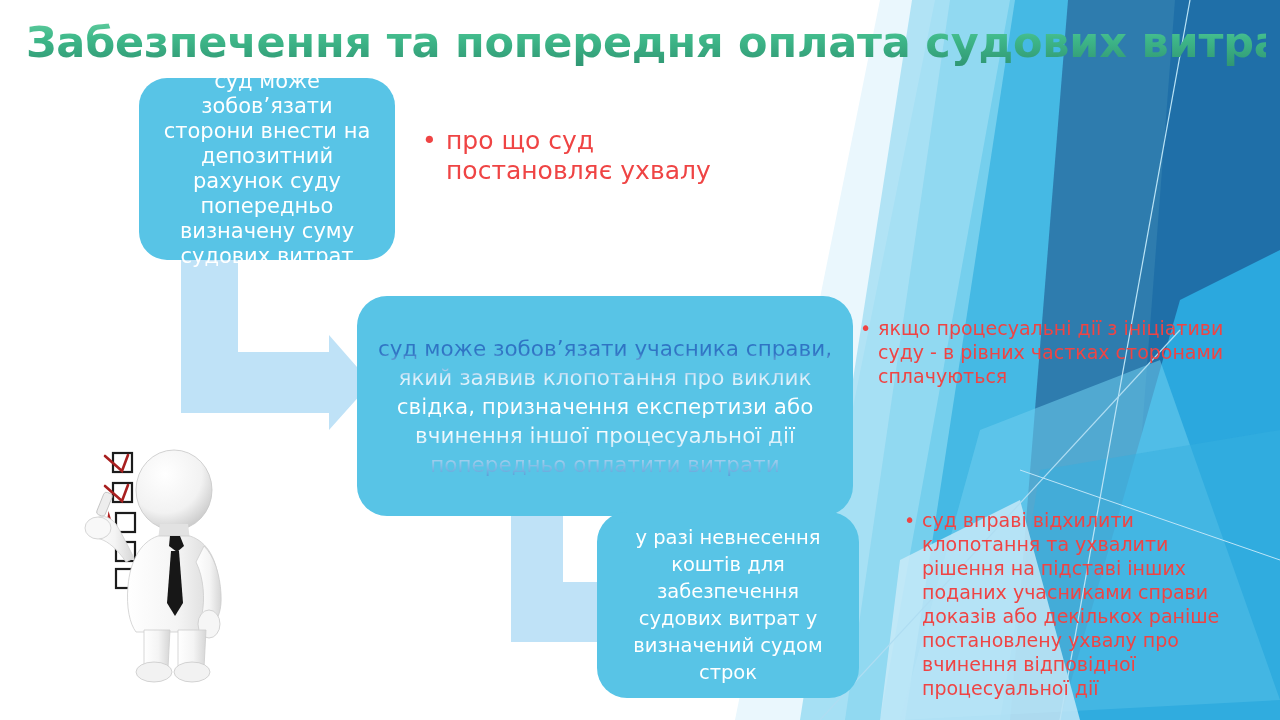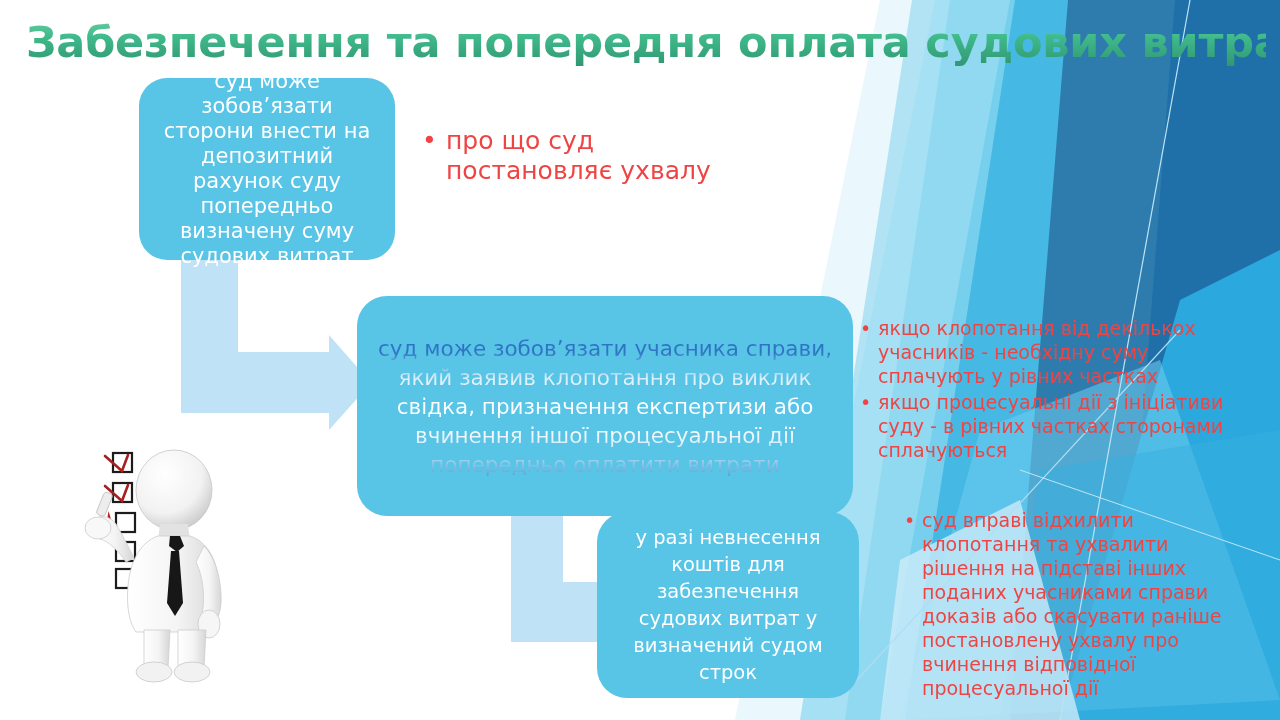--- a/index.html
+++ b/index.html
@@ -190,26 +190,25 @@
 
   <div class="pbox" id="box-3">
     <span class="txt">у разі невнесення коштів для забезпечення судових витрат у визначений судом  строк</span>
   </div>
 
   <ul class="bullets" id="bullets-top">
     <li>про що суд постановляє ухвалу</li>
   </ul>
 
   <ul class="bullets" id="bullets-mid">
-    <li>якщо клопотання від декількох учасників - необхідну суму сплачують у рівних частках</li>
     <li>якщо процесуальні дії з ініціативи суду  - в рівних частках сторонами сплачуються</li>
   </ul>
 
   <ul class="bullets" id="bullets-low">
-    <li>суд вправі відхилити клопотання та ухвалити рішення на підставі інших поданих учасниками справи доказів або скасувати раніше постановлену ухвалу про вчинення відповідної процесуальної дії</li>
+    <li>суд вправі відхилити клопотання та ухвалити рішення на підставі інших поданих учасниками справи доказів або декількох раніше постановлену ухвалу про вчинення відповідної процесуальної дії</li>
   </ul>
 
   <svg id="figure-art" viewBox="0 0 190 248">
     <defs>
       <linearGradient id="bodyGrad" x1="0" y1="0" x2="1" y2="0">
         <stop offset="0%" stop-color="#FFFFFF"></stop>
         <stop offset="55%" stop-color="#F4F4F4"></stop>
         <stop offset="100%" stop-color="#D6D6D6"></stop>
       </linearGradient>
       <radialGradient id="headGrad" cx="38%" cy="30%" r="75%">

